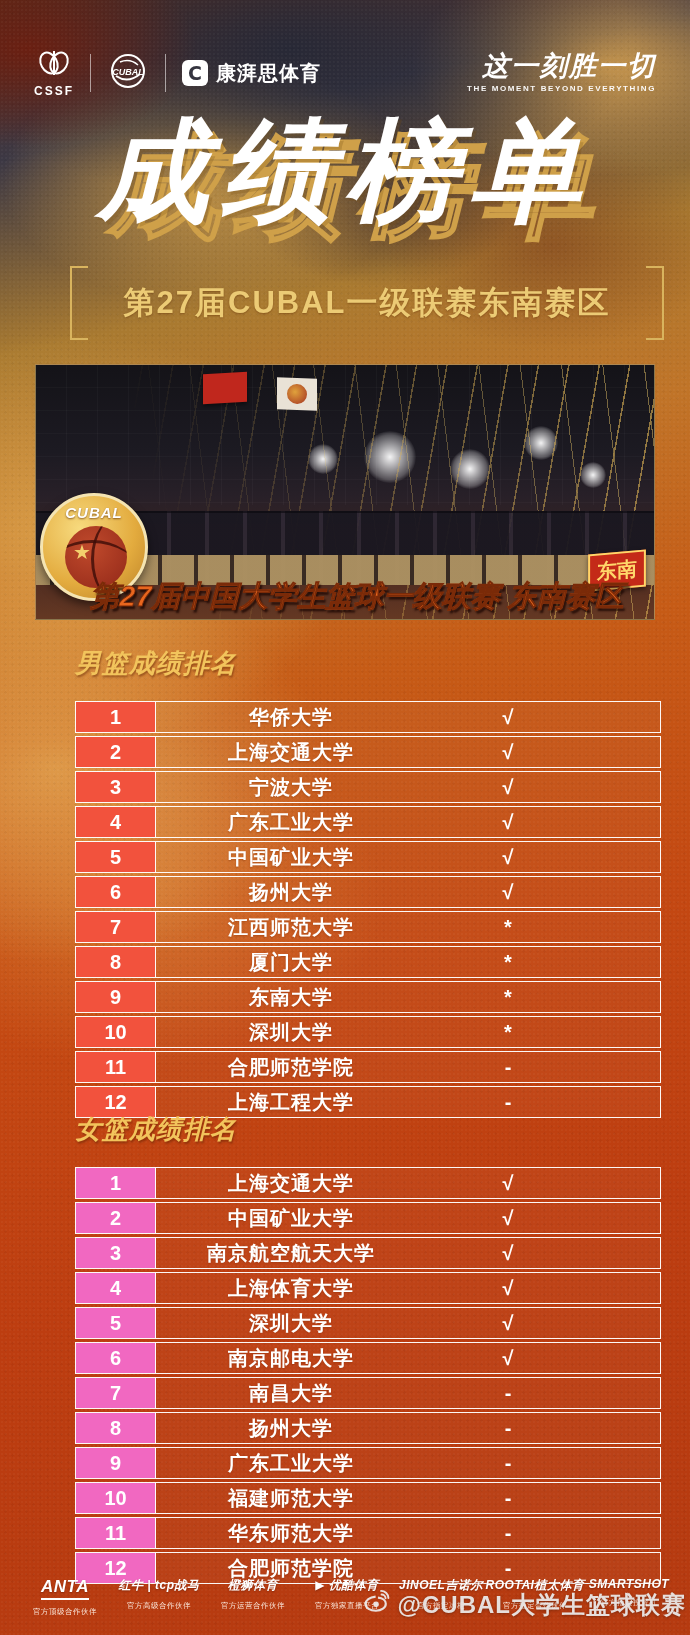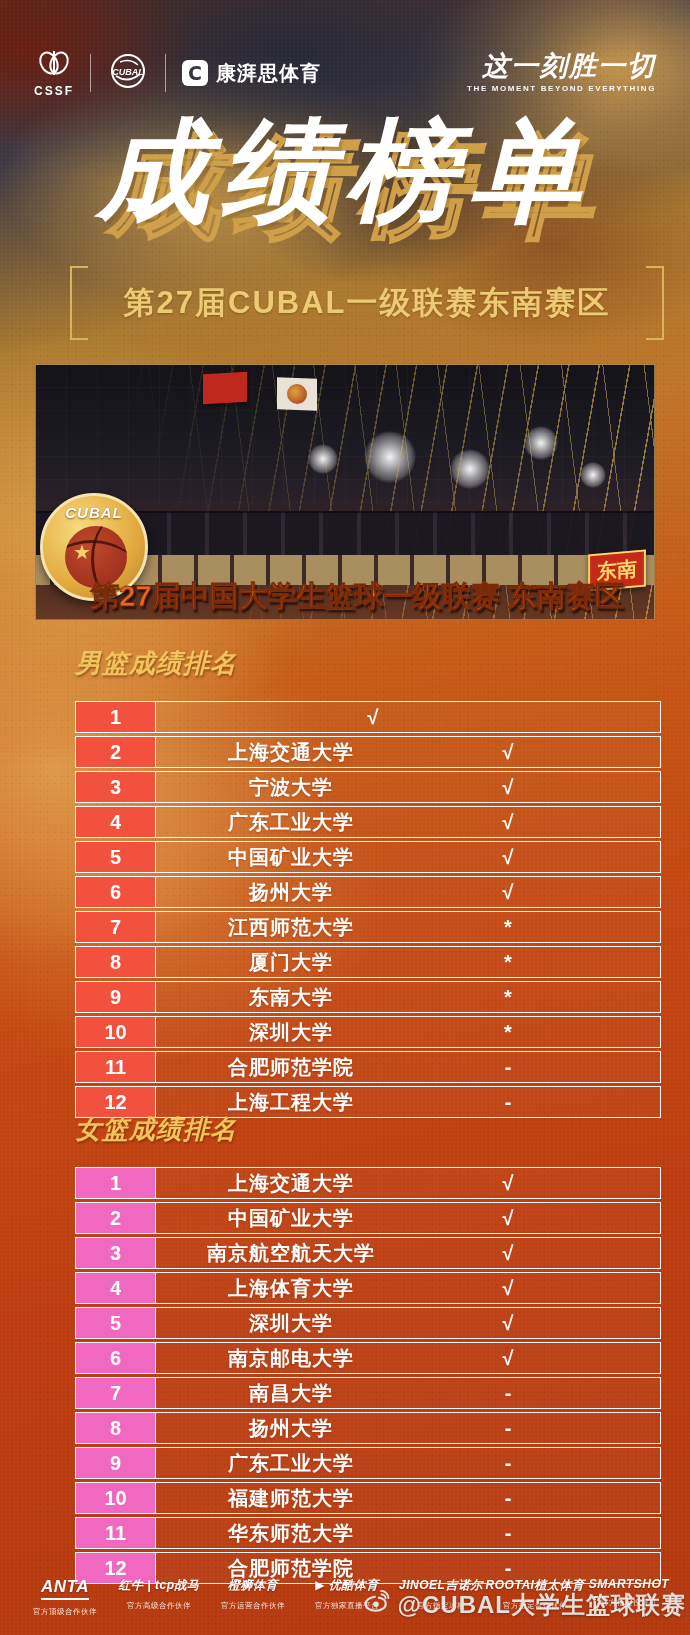--- a/index.html
+++ b/index.html
@@ -87,21 +87,21 @@
   .badge{position:absolute;left:4px;bottom:18px;width:108px;height:108px;border-radius:50%;
     background:radial-gradient(circle at 36% 32%,#f7da7e,#e3ab3e 58%,#bb8128);
     border:3px solid #f4e4b2;box-shadow:0 4px 10px rgba(0,0,0,.5);z-index:3;}
   .badge .ball{position:absolute;left:22px;top:30px;width:62px;height:62px;border-radius:50%;
     background:radial-gradient(circle at 40% 35%,#c04a2c,#922818);overflow:hidden;}
   .badge .ball::before{content:"";position:absolute;left:-18px;top:14px;width:90px;height:60px;border-radius:50%;border-top:3px solid rgba(60,12,8,.8);}
   .badge .ball::after{content:"";position:absolute;left:26px;top:-12px;width:60px;height:90px;border-radius:50%;border-left:3px solid rgba(60,12,8,.8);}
   .badge .star{position:absolute;left:30px;top:44px;color:#f3cf6d;font-size:20px;z-index:2;}
   .badge .cubal-text{position:absolute;left:0;right:0;top:8px;text-align:center;font-size:15px;font-weight:900;font-style:italic;color:#fff;letter-spacing:1px;text-shadow:0 1px 2px rgba(90,40,0,.7);}
   .photo-caption{position:absolute;left:0;right:0;bottom:2px;text-align:center;z-index:4;
-    font-size:29px;font-weight:900;letter-spacing:0px;color:#e8661e;white-space:nowrap;
+    font-size:29px;font-weight:900;font-style:italic;letter-spacing:0px;color:#e8661e;white-space:nowrap;
     -webkit-text-stroke:.8px #7a2a08;text-shadow:2px 3px 2px rgba(30,8,4,.85);margin-left:24px;}
   .corner-badge{position:absolute;right:8px;bottom:30px;z-index:4;background:#c42a18;color:#ffd76a;
     font-size:20px;font-weight:900;padding:3px 7px;border:2px solid #ffd76a;transform:rotate(-5deg) skewX(-5deg);
     box-shadow:0 2px 5px rgba(0,0,0,.5);}
 
   
   .section{position:absolute;left:75px;width:586px;z-index:6;}
   .sec-head{display:flex;justify-content:space-between;align-items:flex-start;margin-bottom:20px;}
   .sec-title{font-size:26px;font-weight:900;font-style:italic;letter-spacing:1px;color:#f2c45c;
     text-shadow:1px 2px 2px rgba(90,30,0,.45);}
@@ -205,20 +205,21 @@
     <div class="photo-caption">第27届中国大学生篮球一级联赛 东南赛区</div>
   </div>
 
   <section class="section men-sec">
     <div class="sec-head">
       <div class="sec-title">男篮成绩排名</div>
     </div>
     <div class="tbl">
         <div class="row">
         <div class="rank">1</div>
+        <div class="school">华侨大学</div>
         <div class="mark">√</div>
       </div>
         <div class="row">
         <div class="rank">2</div>
         <div class="school">上海交通大学</div>
         <div class="mark">√</div>
       </div>
         <div class="row">
         <div class="rank">3</div>
         <div class="school">宁波大学</div>

